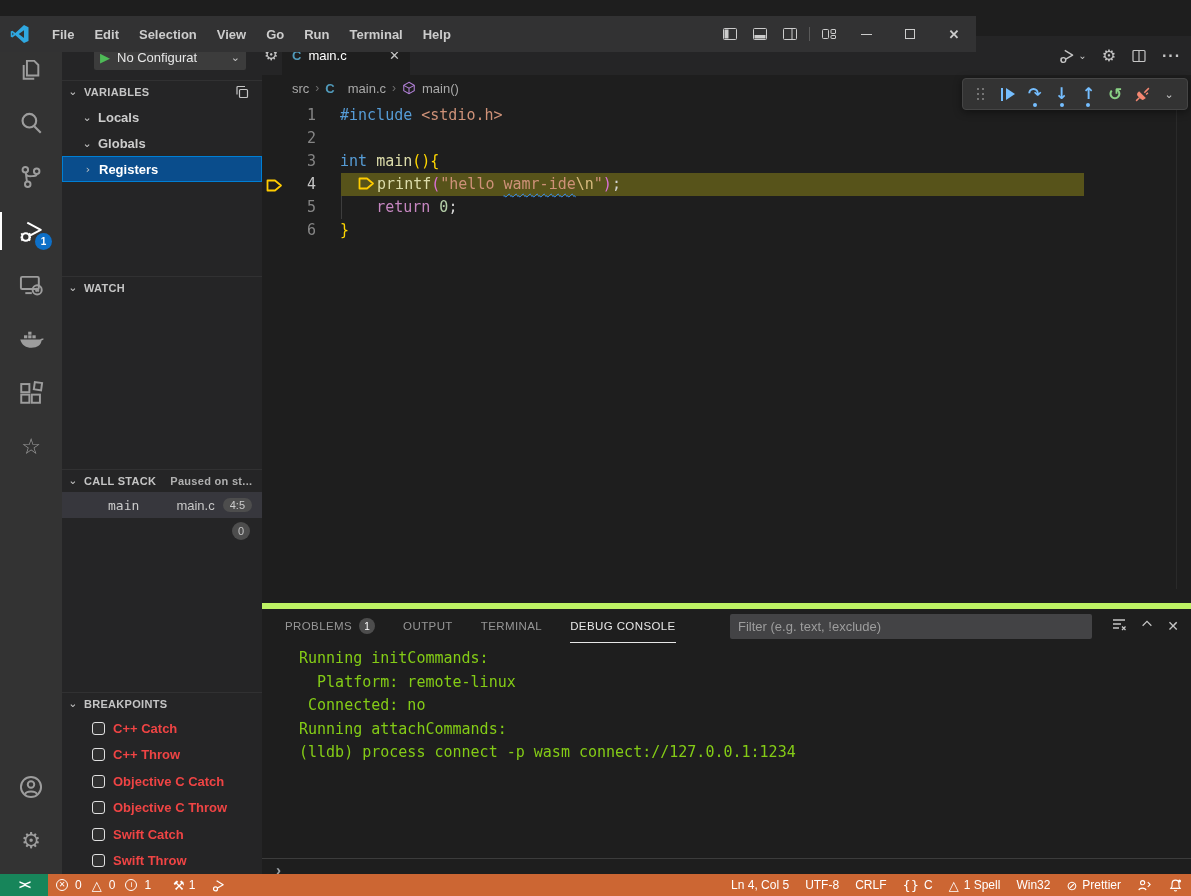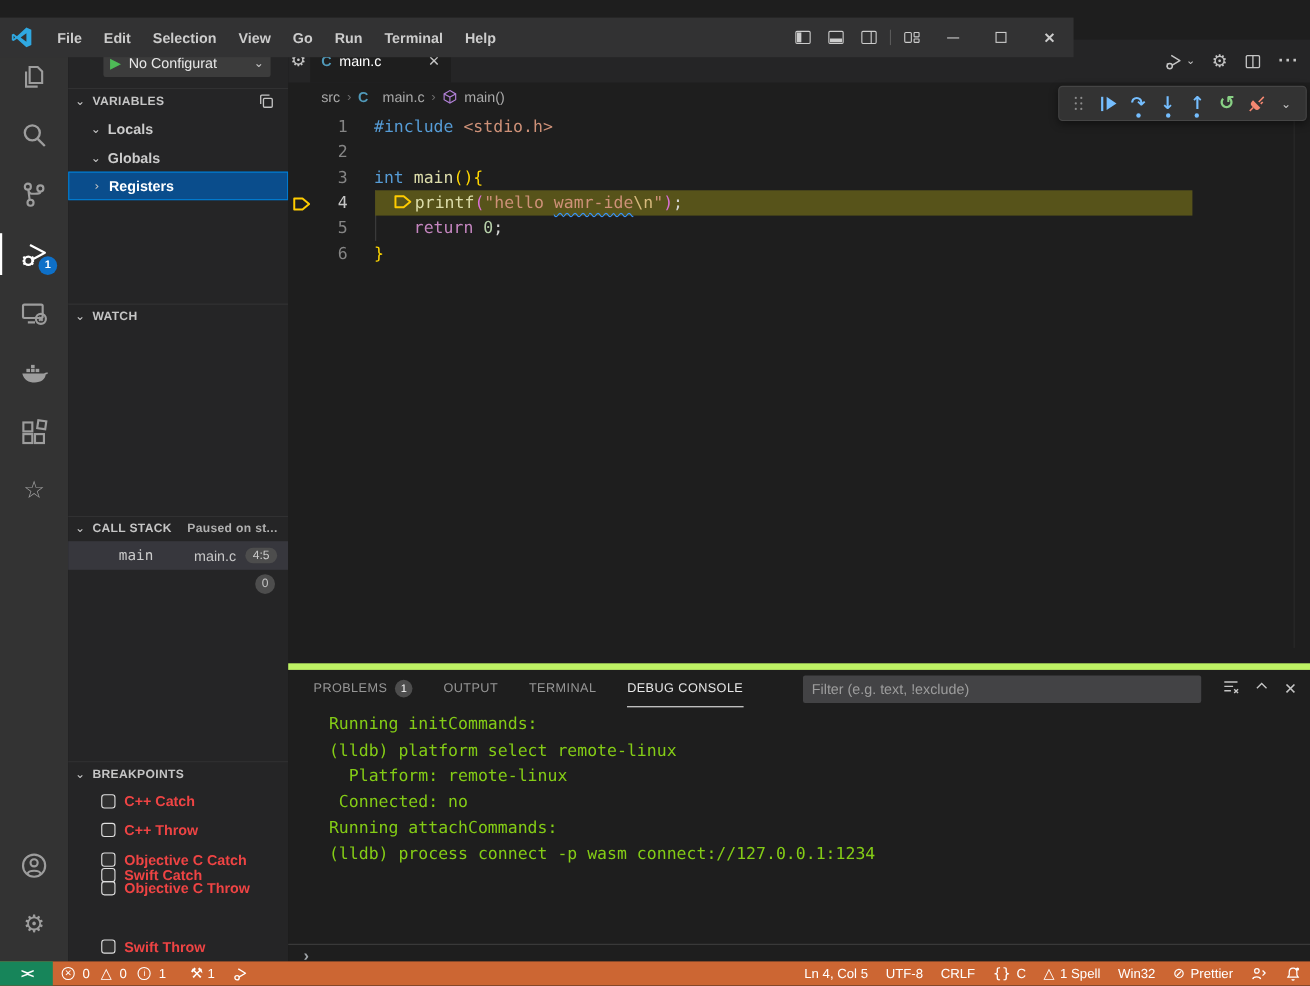--- a/index.html
+++ b/index.html
@@ -344,21 +344,21 @@
         <span class="bp-label">C++ Throw</span>
       </div>
       <div class="bp-row" style="top: 732px;">
         <span class="bp-check"></span>
         <span class="bp-label">Objective C Catch</span>
       </div>
       <div class="bp-row" style="top: 758.5px;">
         <span class="bp-check"></span>
         <span class="bp-label">Objective C Throw</span>
       </div>
-      <div class="bp-row" style="top: 746px;">
+      <div class="bp-row" style="top: 785px;">
         <span class="bp-check"></span>
         <span class="bp-label">Swift Catch</span>
       </div>
       <div class="bp-row" style="top: 811.5px;">
         <span class="bp-check"></span>
         <span class="bp-label">Swift Throw</span>
       </div>
     </div>
 </div>
 
@@ -499,21 +499,20 @@
       </span>
       <span>
         <svg width="14" height="14" viewBox="0 0 16 16" stroke="#c5c5c5" stroke-width="1.4" fill="none">
             <path d="M3 10l5-5 5 5"></path>
           </svg>
       </span>
       <span style="font-size:14px">✕</span>
     </div>
     <div id="console">
         <div class="console-line">Running initCommands:</div>
-        <div class="console-line">(lldb) platform select remote-linux</div>
         <div class="console-line">  Platform: remote-linux</div>
         <div class="console-line"> Connected: no</div>
         <div class="console-line">Running attachCommands:</div>
         <div class="console-line">(lldb) process connect -p wasm connect://127.0.0.1:1234</div>
       </div>
     <div id="console-input">
       <span id="console-prompt">›</span>
     </div>
   </div>
 </div>

